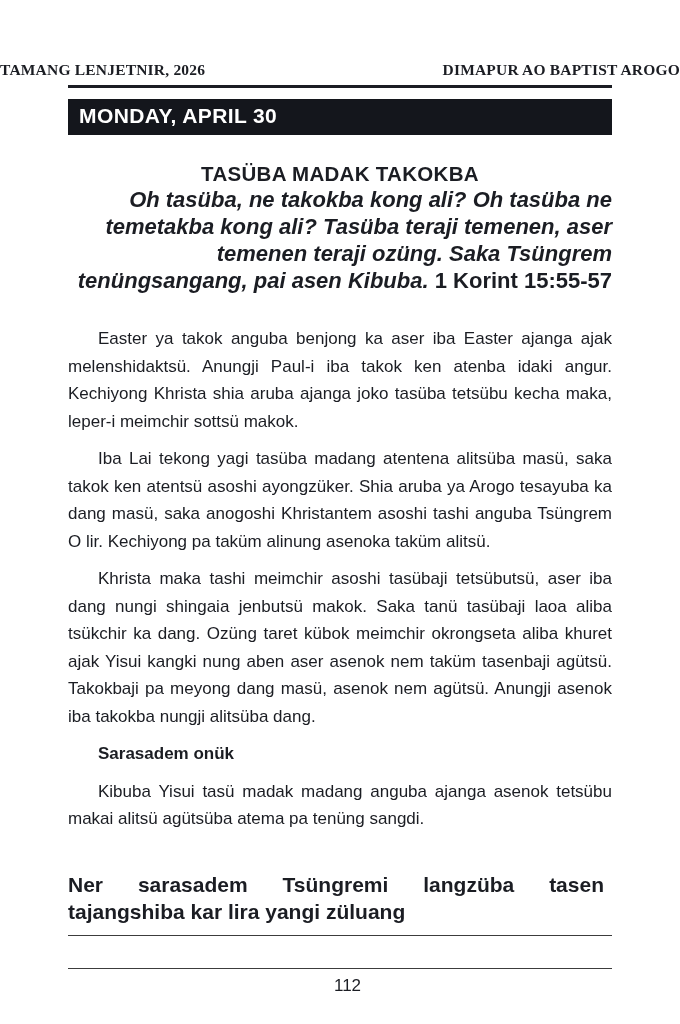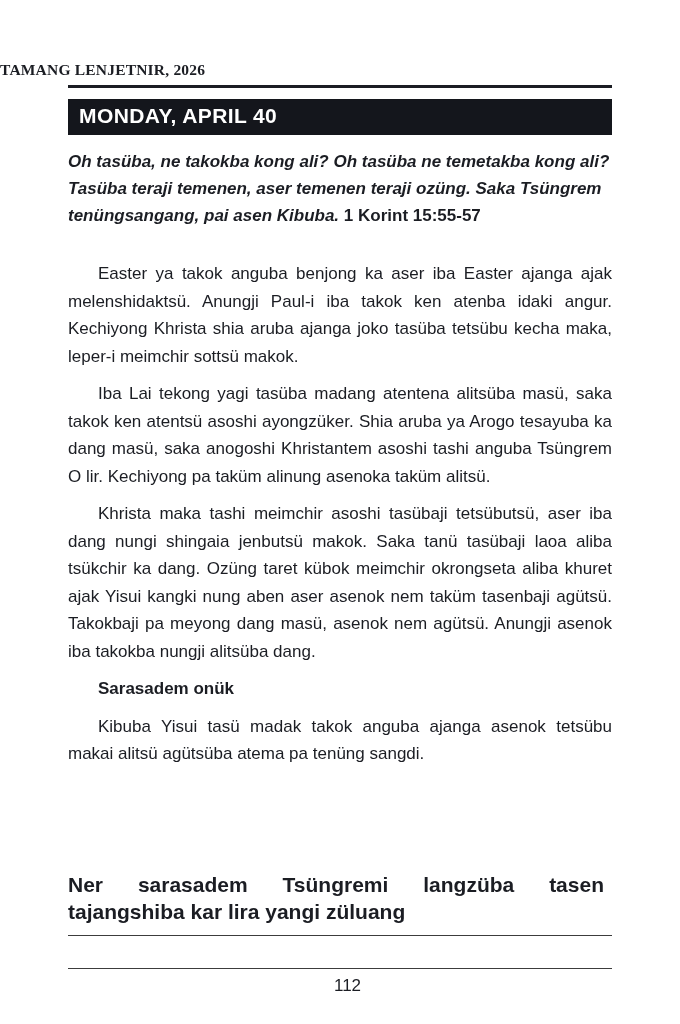--- a/index.html
+++ b/index.html
@@ -48,25 +48,24 @@
   .title {
     margin-top: 27px;
     text-align: center;
     font-weight: 800;
     font-size: 20.5px;
     letter-spacing: 0.3px;
   }
 
   
   .scripture {
-    margin-top: 13px;
-    text-align: left;
+    text-align: right;
     font-style: italic;
     font-weight: bold;
-    font-size: 17px;
+    font-size: 22px;
     line-height: 27px;
   }
   .scripture-ref {
     font-style: normal;
     font-weight: bold;
   }
 
   
   .body-text {
     margin-top: 31px;
@@ -118,38 +117,40 @@
     padding-left: 15px;
   }
 </style>
 </head>
 <body>
 
 <div class="page">
 
   <div class="header">
     <span>TAMANG LENJETNIR, 2026</span>
+    <span>DIMAPUR AO BAPTIST AROGO</span>
   </div>
   <hr class="header-rule">
 
-  <div class="banner">MONDAY, APRIL 40</div>
+  <div class="banner">MONDAY, APRIL 30</div>
 
   <div class="content">
+    <div class="title">TASÜBA MADAK TAKOKBA</div>
 
     <div class="scripture">
       <span>Oh tasüba, ne takokba kong ali? Oh tasüba ne temetakba kong ali? Tasüba teraji temenen, aser temenen teraji ozüng. Saka Tsüngrem tenüngsangang, pai asen Kibuba.</span>
       <span class="scripture-ref">1 Korint 15:55-57</span>
     </div>
 
     <div class="body-text">
       <p>Easter ya takok anguba benjong ka aser iba Easter ajanga ajak melenshidaktsü. Anungji Paul-i iba takok ken atenba idaki angur. Kechiyong Khrista shia aruba ajanga joko tasüba tetsübu kecha maka, leper-i meimchir sottsü makok.</p>
       <p>Iba Lai tekong yagi tasüba madang atentena alitsüba masü, saka takok ken atentsü asoshi ayongzüker. Shia aruba ya Arogo tesayuba ka dang masü, saka anogoshi Khristantem asoshi tashi anguba Tsüngrem O lir. Kechiyong pa taküm alinung asenoka taküm alitsü.</p>
       <p>Khrista maka tashi meimchir asoshi tasübaji tetsübutsü, aser iba dang nungi shingaia jenbutsü makok. Saka tanü tasübaji laoa aliba tsükchir ka dang. Ozüng taret kübok meimchir okrongseta aliba khuret ajak Yisui kangki nung aben aser asenok nem taküm tasenbaji agütsü. Takokbaji pa meyong dang masü, asenok nem agütsü. Anungji asenok iba takokba nungji alitsüba dang.</p>
       <p class="subheading">Sarasadem onük</p>
-      <p>Kibuba Yisui tasü madak takok anguba ajanga asenok tetsübu makai alitsü agütsüba atema pa tenüng sangdi.</p>
+      <p>Kibuba Yisui tasü madak madang anguba ajanga asenok tetsübu makai alitsü agütsüba atema pa tenüng sangdi.</p>
     </div>
   </div>
 
   <div class="footer-note">Ner sarasadem Tsüngremi langzüba tasen tajangshiba kar lira yangi züluang</div>
 
   <hr class="write-line write-line-1">
   <hr class="write-line write-line-2">
 
   <div class="page-number">112</div>
 

